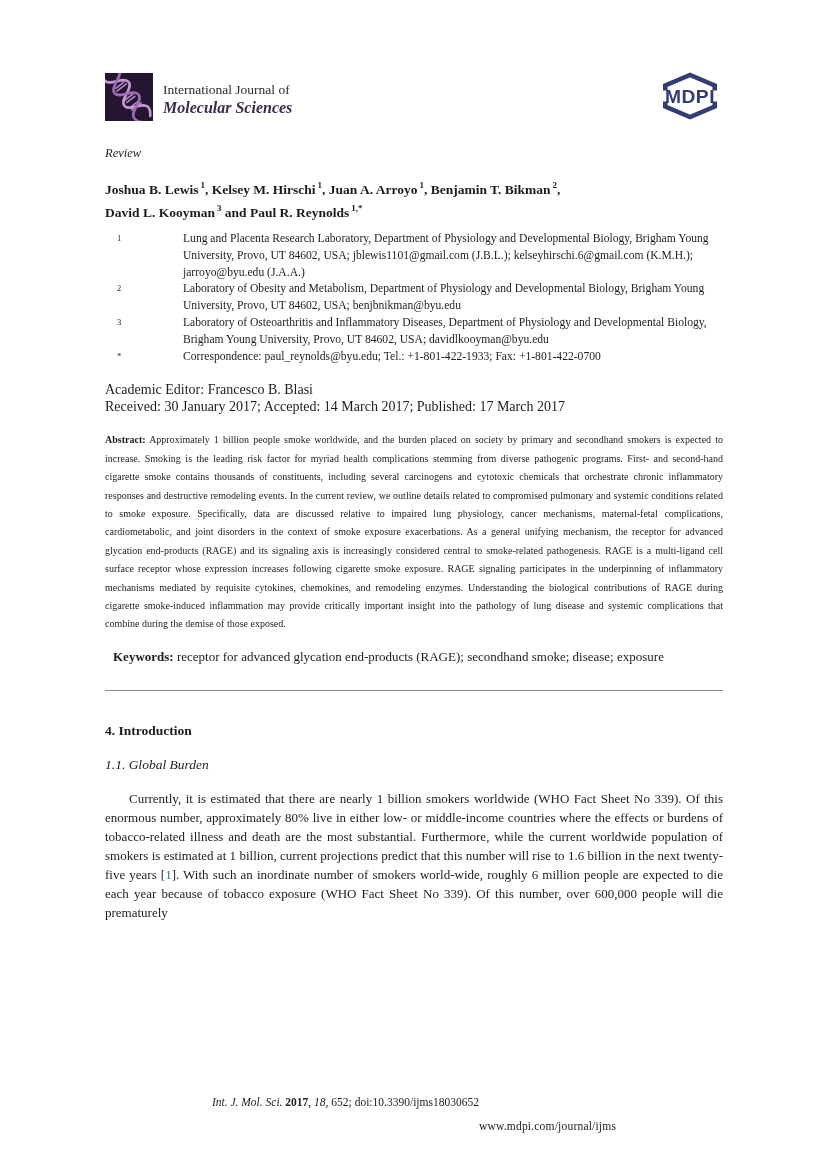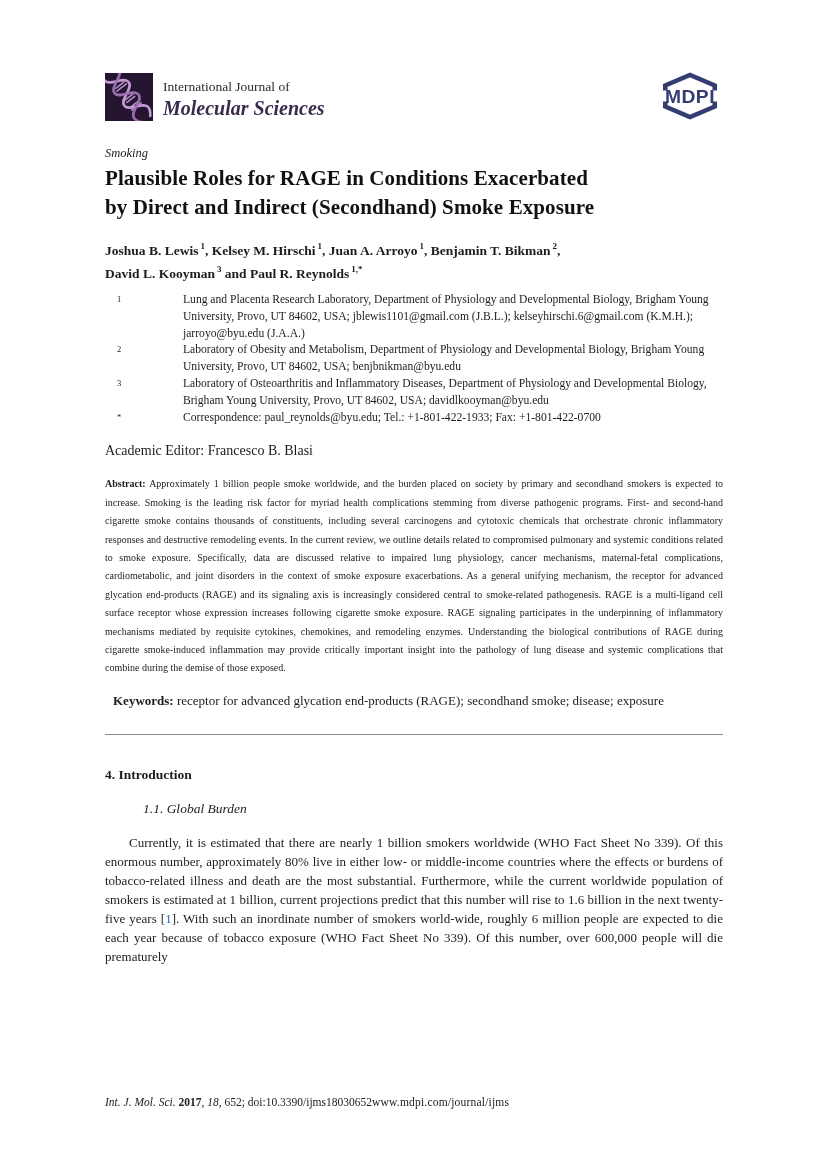--- a/index.html
+++ b/index.html
@@ -8,50 +8,50 @@
     font-family:"Liberation Serif", serif;color:#1c1c1c;
     -webkit-font-smoothing:antialiased;
   }
   .content{position:absolute;left:105px;top:0;width:618px;}
 
   
   .header{display:flex;align-items:center;margin-top:68px;}
   .logo-square{width:48px;height:48px;background:#251531;overflow:hidden;flex:0 0 auto;}
   .journal-name{margin-left:10px;padding-top:7px;line-height:1.25;}
   .journal-name .l1{font-size:13.5px;color:#2b2b2b;}
-  .journal-name .l2{font-size:20px;font-weight:bold;font-style:italic;color:#3a2a4d;}
+  .journal-name .l2{font-size:16px;font-weight:bold;font-style:italic;color:#3a2a4d;}
   .mdpi-logo{margin-left:auto;margin-top:3px;}
 
   
   .review-label{margin-top:21px;font-style:italic;font-size:12.5px;color:#222;}
   .title{margin-top:3px;font-size:21px;font-weight:bold;color:#111;line-height:29px;letter-spacing:.1px;}
   .authors{margin-top:15px;font-size:13.5px;font-weight:bold;line-height:19px;}
   .authors sup{font-size:9px;font-weight:bold;margin-left:2px;}
   .affiliations{margin-top:10px;font-size:11.6px;line-height:16.8px;}
   .aff{display:flex;}
   .aff-marker{flex:0 0 18px;margin-left:12px;font-size:8.5px;position:relative;top:-1px;text-align:left;}
   .aff-text{flex:1;margin-left:48px;}
   .editor-block{margin-top:16px;font-size:14px;line-height:17px;}
 
   .abstract{margin-top:16px;font-size:10px;line-height:18.4px;text-align:justify;}
   .keywords{margin-top:14px;font-size:13px;line-height:18.4px;text-align:justify;}
   .bold-label{font-weight:bold;}
 
   .divider{margin-top:24px;border:none;border-top:1.6px solid #8a8a8a;height:0;}
 
   .section-heading{margin-top:32px;font-size:13.5px;font-weight:bold;}
-  .subsection-heading{margin-top:18px;font-size:13.5px;font-style:italic;margin-left:38px;}
+  .subsection-heading{margin-top:18px;font-size:13.5px;font-style:italic;}
   .body-para{margin-top:16px;font-size:13px;line-height:19px;text-align:justify;text-indent:24px;}
   .cite-link{color:#2d69b4;}
 
   
-  .footer{position:absolute;left:105px;width:618px;top:1096px;display:flex;justify-content:flex-start;font-size:11.5px;color:#222;}
+  .footer{position:absolute;left:105px;width:618px;top:1096px;display:flex;justify-content:center;font-size:11.5px;color:#222;}
   .footer .italic{font-style:italic;}
   .footer .bold{font-weight:bold;}
-  .footer-right{letter-spacing:.2px;}
+  .footer-right{letter-spacing:.2px;margin-top:24px;}
 </style>
 </head>
 <body>
 
 <div class="content">
 
   <div class="header">
     <div class="logo-square">
       <svg width="48" height="48" viewBox="0 0 48 48">
         <g transform="rotate(-38 24 24)" fill="none" stroke-linecap="round">
@@ -74,23 +74,22 @@
     </div>
     <div class="mdpi-logo">
       <svg width="66" height="50" viewBox="0 0 72 54">
         <path d="M9 21 L9 15.5 L36 4 L63 15.5 L63 21" fill="none" stroke="#333d73" stroke-width="5"></path>
         <path d="M9 33 L9 38.5 L36 50 L63 38.5 L63 33" fill="none" stroke="#333d73" stroke-width="5"></path>
         <text x="36" y="34.5" text-anchor="middle" font-family="Liberation Sans, sans-serif" font-weight="bold" font-size="21" letter-spacing="0.5" fill="#333d73">MDPI</text>
       </svg>
     </div>
   </div>
 
-  <div class="review-label">Smoking</div>
+  <div class="review-label">Review</div>
 
-  <h1 class="title" style="margin:3px 0 0 0;"><span>Plausible Roles for RAGE in Conditions Exacerbated</span><br><span>by Direct and Indirect (Secondhand) Smoke Exposure</span></h1>
 
   <div class="authors">
     <div><span>Joshua B. Lewis</span><sup>1</sup><span>, </span><span>Kelsey M. Hirschi</span><sup>1</sup><span>, </span><span>Juan A. Arroyo</span><sup>1</sup><span>, </span><span>Benjamin T. Bikman</span><sup>2</sup><span>,</span>
     </div>
     <div><span>David L. Kooyman</span><sup>3</sup><span> and </span><span>Paul R. Reynolds</span><sup>1,*</sup>
     </div>
   </div>
 
   <div class="affiliations">
     <div class="aff">
@@ -106,20 +105,21 @@
       <span class="aff-text">Laboratory of Osteoarthritis and Inflammatory Diseases, Department of Physiology and Developmental Biology, Brigham Young University, Provo, UT 84602, USA; davidlkooyman@byu.edu</span>
     </div>
     <div class="aff">
       <span class="aff-marker">*</span>
       <span class="aff-text">Correspondence: paul_reynolds@byu.edu; Tel.: +1-801-422-1933; Fax: +1-801-422-0700</span>
     </div>
   </div>
 
   <div class="editor-block">
     <div>Academic Editor: Francesco B. Blasi</div>
+    <div>Received: 30 January 2017; Accepted: 14 March 2017; Published: 17 March 2017</div>
   </div>
 
   <p class="abstract" style="margin:16px 0 0 0;"><span class="bold-label">Abstract:</span><span> Approximately 1 billion people smoke worldwide, and the burden placed on society by primary and secondhand smokers is expected to increase. Smoking is the leading risk factor for myriad health complications stemming from diverse pathogenic programs. First- and second-hand cigarette smoke contains thousands of constituents, including several carcinogens and cytotoxic chemicals that orchestrate chronic inflammatory responses and destructive remodeling events. In the current review, we outline details related to compromised pulmonary and systemic conditions related to smoke exposure. Specifically, data are discussed relative to impaired lung physiology, cancer mechanisms, maternal-fetal complications, cardiometabolic, and joint disorders in the context of smoke exposure exacerbations. As a general unifying mechanism, the receptor for advanced glycation end-products (RAGE) and its signaling axis is increasingly considered central to smoke-related pathogenesis. RAGE is a multi-ligand cell surface receptor whose expression increases following cigarette smoke exposure. RAGE signaling participates in the underpinning of inflammatory mechanisms mediated by requisite cytokines, chemokines, and remodeling enzymes. Understanding the biological contributions of RAGE during cigarette smoke-induced inflammation may provide critically important insight into the pathology of lung disease and systemic complications that combine during the demise of those exposed.</span></p>
 
   <p class="keywords" style="margin:14px 0 0 8px;"><span class="bold-label">Keywords:</span><span> receptor for advanced glycation end-products (RAGE); secondhand smoke; disease; exposure</span></p>
 
   <hr class="divider">
 
   <div class="section-heading">4. Introduction</div>
   <div class="subsection-heading">1.1. Global Burden</div>

